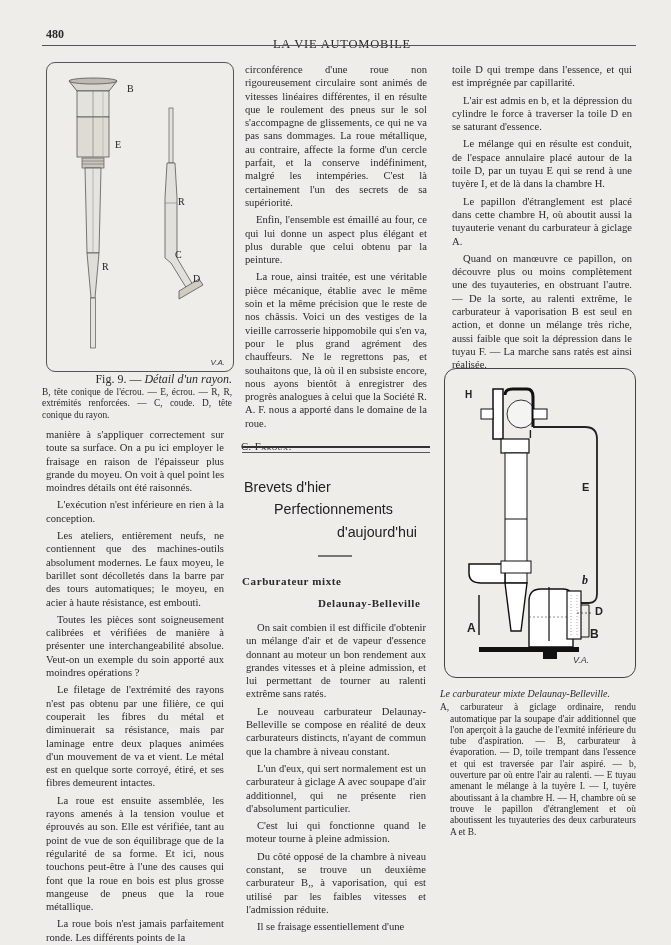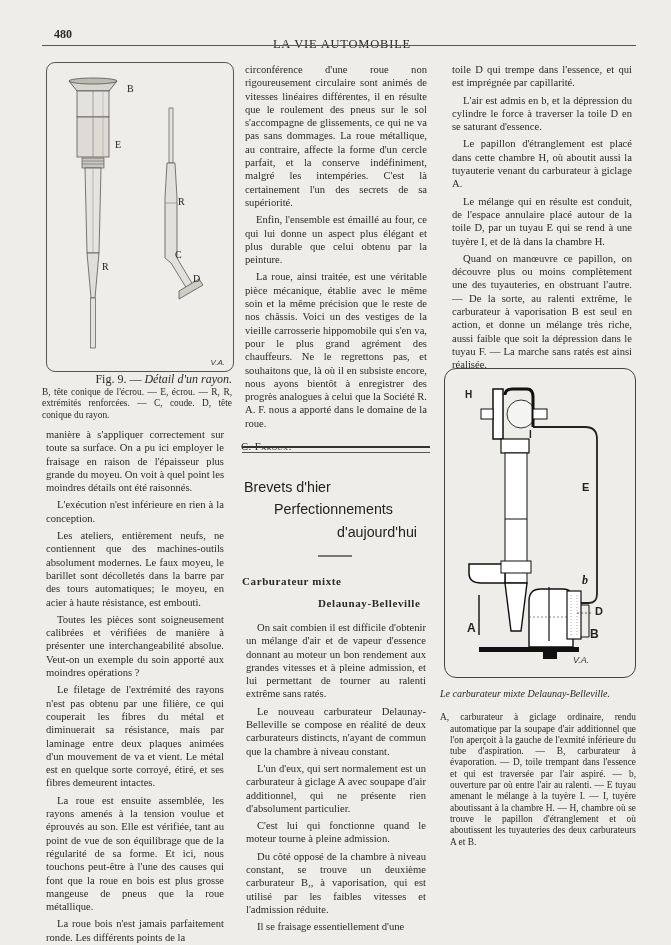--- a/index.html
+++ b/index.html
@@ -5,21 +5,21 @@
   html, body { margin: 0; padding: 0; }
   body {
     width: 671px; height: 945px; overflow: hidden;
     background: #eeedea;
     font-family: "DejaVu Serif", serif;
     color: #2a2a2a;
     position: relative;
   }
   .page { position: absolute; left: 0; top: 0; width: 671px; height: 945px; }
   .header-row { position: absolute; left: 42px; top: 27px; width: 600px; height: 16px; }
-  .page-number { position: absolute; left: 12px; top: 0; font-size: 12px; font-weight: bold; font-family: "Liberation Serif", serif; }
+  .page-number { position: absolute; left: 4px; top: 0; font-size: 12px; font-weight: bold; font-family: "Liberation Serif", serif; }
   .running-title { position: absolute; left: 0; right: 0; top: 2px; text-align: center; font-size: 12.5px; letter-spacing: 0.8px; font-family: "Liberation Serif", serif; margin-top: 8px; }
   .header-rule { position: absolute; left: 42px; top: 45px; width: 594px; height: 1px; background: #555; }
 
   .col { position: absolute; font-family: "Liberation Serif", serif; font-size: 10.6px; line-height: 13.3px; text-align: justify; }
   .col p { margin: 4px; text-indent: 11px; }
   .col p.noindent { text-indent: 0; }
   .col1 { left: 42px; top: 424px; width: 186px; }
   .col2 { left: 241px; top: 59px; width: 190px; }
   .col3 { left: 448px; top: 59px; width: 188px; }
 
@@ -42,21 +42,21 @@
   .st3 { top: 523px; left: 337px; }
   .short-rule { position: absolute; left: 318px; top: 555px; width: 34px; height: 2px; background: #777; }
   .article-title { position: absolute; font-family: "Liberation Serif", serif; font-weight: bold; font-size: 11px; letter-spacing: 0.6px; }
   .at1 { left: 242px; top: 575px; }
   .at2 { left: 318px; top: 597px; }
 
   .col2b { left: 242px; top: 617px; width: 188px; }
 
   .fig-carb { position: absolute; left: 444px; top: 368px; width: 190px; height: 308px; border: 1px solid #444; border-radius: 12px; }
   .carb-caption { position: absolute; left: 440px; top: 688px; width: 196px; font-family: "Liberation Serif", serif; font-size: 9.4px; line-height: 11.3px; }
-  .carb-caption .title { font-style: italic; font-size: 10px; margin-bottom: 13px; }
+  .carb-caption .title { font-style: italic; font-size: 10px; margin-bottom: 3px; }
   .carb-caption .legend { text-align: justify; padding-left: 10px; text-indent: -10px; }
   .col3b { left: 448px; top: 856px; width: 188px; }
 </style>
 </head>
 <body>
 
 <div class="page">
 
   <div class="header-row">
     <span class="page-number">480</span>
@@ -133,22 +133,22 @@
     <p>Le nouveau carburateur Delaunay-Belleville se compose en réalité de deux carburateurs distincts, n'ayant de commun que la chambre à niveau constant.</p>
     <p>L'un d'eux, qui sert normalement est un carburateur à giclage A avec soupape d'air additionnel, qui ne présente rien d'absolument particulier.</p>
     <p>C'est lui qui fonctionne quand le moteur tourne à pleine admission.</p>
     <p>Du côté opposé de la chambre à niveau constant, se trouve un deuxième carburateur B,, à vaporisation, qui est utilisé par les faibles vitesses et l'admission réduite.</p>
     <p>Il se fraisage essentiellement d'une</p>
   </div>
 
   <div class="col col3">
     <p class="noindent">toile D qui trempe dans l'essence, et qui est imprégnée par capillarité.</p>
     <p>L'air est admis en b, et la dépression du cylindre le force à traverser la toile D en se saturant d'essence.</p>
+    <p>Le mélange qui en résulte est conduit, de l'espace annulaire placé autour de la toile D, par un tuyau E qui se rend à une tuyère I, et de là dans la chambre H.</p>
     <p>Le papillon d'étranglement est placé dans cette chambre H, où aboutit aussi la tuyauterie venant du carburateur à giclage A.</p>
-    <p>Le mélange qui en résulte est conduit, de l'espace annulaire placé autour de la toile D, par un tuyau E qui se rend à une tuyère I, et de là dans la chambre H.</p>
     <p>Quand on manœuvre ce papillon, on découvre plus ou moins complètement une des tuyauteries, en obstruant l'autre. — De la sorte, au ralenti extrême, le carburateur à vaporisation B est seul en action, et donne un mélange très riche, aussi faible que soit la dépression dans le tuyau F. — La marche sans ratés est ainsi réalisée.</p>
   </div>
 
   <div class="fig-carb">
     <svg width="190" height="308">
 
       <rect x="48" y="20" width="10" height="50" fill="#fff" stroke="#111" stroke-width="1.5"></rect>
       <circle cx="76" cy="45" r="14" fill="#f4f4f2" stroke="#333" stroke-width="1"></circle>
       <path d="M60 26 Q60 20 68 20 L82 20 Q88 20 88 28 L88 58" fill="none" stroke="#111" stroke-width="3"></path>
       <rect x="88" y="40" width="14" height="10" fill="#fff" stroke="#111" stroke-width="1"></rect>

